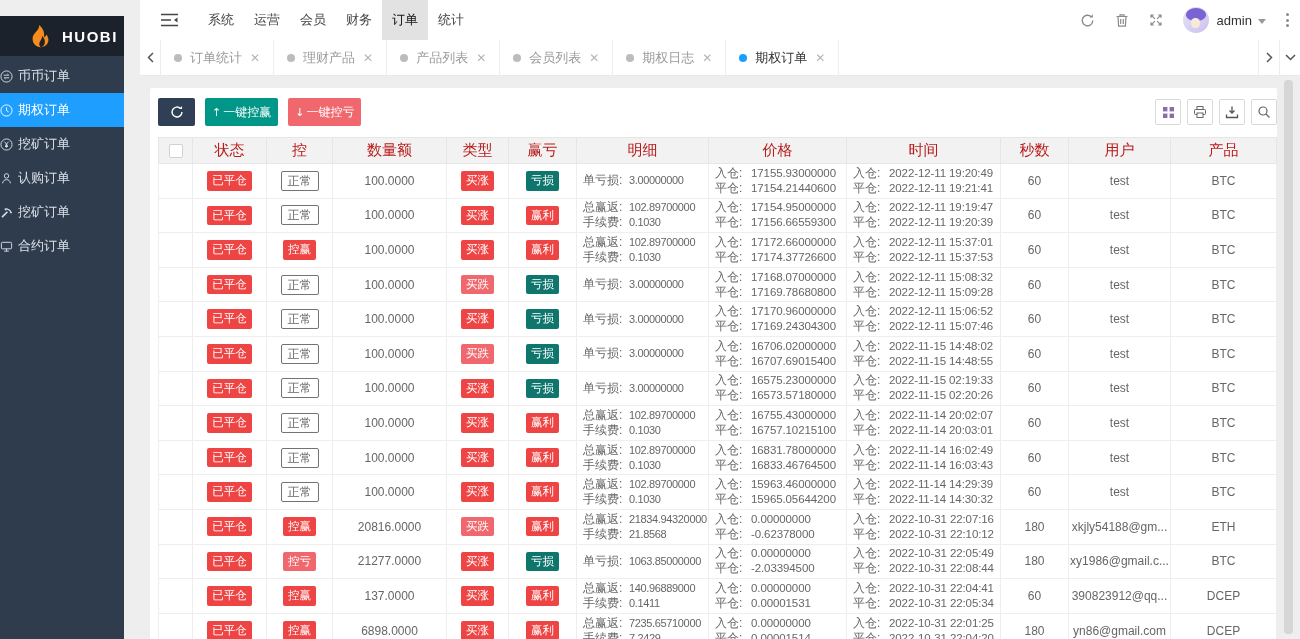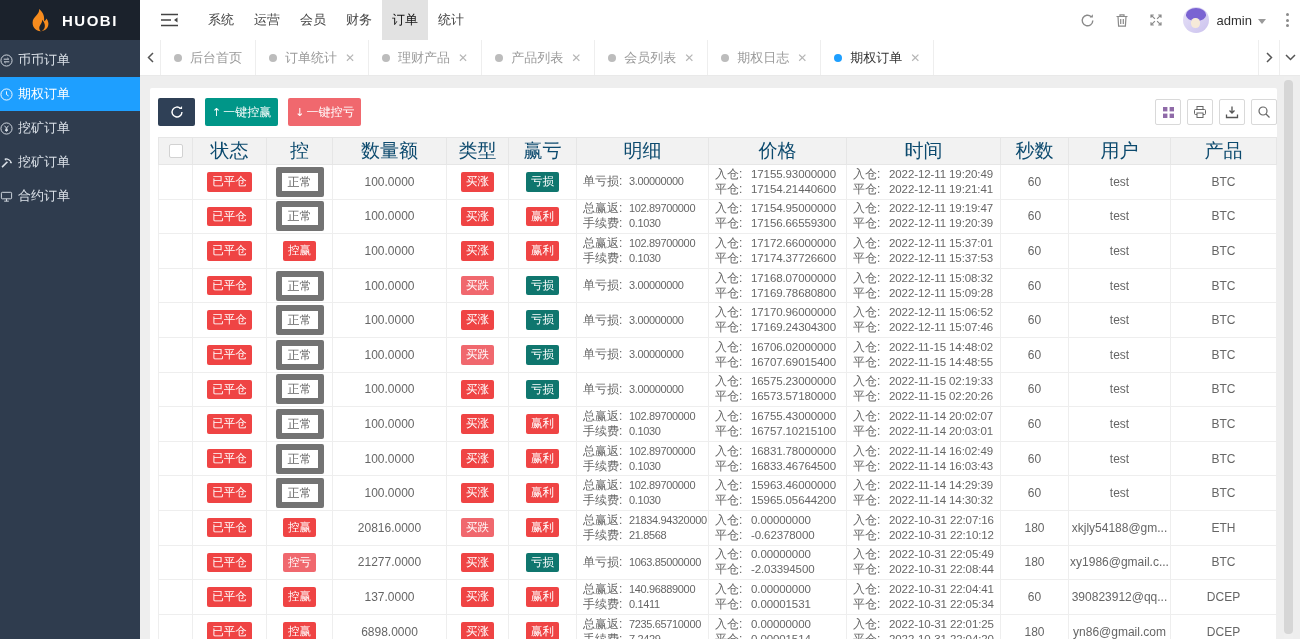--- a/index.html
+++ b/index.html
@@ -1,20 +1,20 @@
 <!DOCTYPE html>
 <html><head>
 <meta charset="utf-8">
 <style>
   * { margin:0; padding:0; box-sizing:border-box; }
   html,body { width:1300px; height:639px; overflow:hidden; font-family:"Liberation Sans",sans-serif; background:#eee; }
   #app { position:relative; width:1300px; height:639px; }
 
   
-  .sidebar { position:absolute; left:0; top:0; bottom:0; width:140px; background:#2f3c4e; z-index:5; }
+  .sidebar { position:absolute; left:0; top:16px; bottom:0; width:124px; background:#2f3c4e; z-index:5; }
   .logo { height:40px; background:#1b222c; display:flex; align-items:center; padding-left:28px; gap:9px; }
   .logo-text { color:#fff; font-size:15px; font-weight:bold; letter-spacing:1.5px; }
   .menu { padding-top:3px; }
   .menu-item { height:34px; display:flex; align-items:center; gap:5px; color:#dbe1e8; font-size:13px; cursor:pointer; }
   .menu-item.active { background:#1e9fff; color:#fff; }
   .menu-item svg { flex:0 0 auto; width:13px; height:13px; }
 
   
   .header { position:absolute; left:140px; top:0; right:0; height:40px; background:#fff; display:flex; align-items:center; }
   .collapse-btn { width:58px; height:40px; display:flex; align-items:center; justify-content:center; cursor:pointer; }
@@ -52,28 +52,28 @@
   .btn-green { background:#009688; padding:0 7px; margin-right:10px; }
   .btn-red { background:#f0686e; padding:0 7px; }
   .btn { font-size:12px; }
   .btn .arr { font-family:"DejaVu Sans",sans-serif; margin-right:2px; font-size:11px; }
   .tool-icons { margin-left:auto; display:flex; gap:6px; }
   .tico { width:26px; height:26px; border:1px solid #d9d9d9; border-radius:2px; background:#fff; display:flex; align-items:center; justify-content:center; cursor:pointer; }
 
   
   table { border-collapse:collapse; table-layout:fixed; width:1111px; }
   col.c0{width:34px} col.c1{width:74px} col.c2{width:66px} col.c3{width:114px} col.c4{width:62px} col.c5{width:68px} col.c6{width:132px} col.c7{width:138px} col.c8{width:154px} col.c9{width:68px} col.c10{width:102px} col.c11{width:106px}
-  thead th { background:#f2f2f2; height:26px; font-size:19px; font-weight:400; color:#0c4a6e; border:1px solid #e6e6e6; }
+  thead th { background:#f2f2f2; height:26px; font-size:15px; font-weight:400; color:#b91c1c; border:1px solid #e6e6e6; }
   tbody td { height:34.6px; border:1px solid #eee; font-size:12px; color:#666; text-align:center; padding:0; overflow:hidden; white-space:nowrap; }
   .chk { width:14px; height:14px; border:1px solid #d2d2d2; border-radius:2px; background:#fff; margin:0 auto; }
   .badge { display:inline-block; padding:4px 5px; border-radius:2px; color:#fff; font-size:11.5px; line-height:1; }
   .bg-green { background:#ef4444; }
   .bg-red { background:#f0686e; }
   .bg-orange { background:#0f766e; }
-  .tag-outline { display:inline-block; padding:3px 6px; border:6px solid #737373; border-radius:2px; background:#fff; color:#666; font-size:12px; line-height:1; }
+  .tag-outline { display:inline-block; padding:3px 6px; border:1px solid #737373; border-radius:2px; background:#fff; color:#666; font-size:12px; line-height:1; }
   td.lt { text-align:left; padding-left:6px; }
   .kv { display:flex; line-height:15px; }
   .kv .k { flex:0 0 auto; }
   .kv .v { margin-left:4px; }
   .pair .kv .k { width:32px; text-align:left; }
   .pair .kv .v { font-size:11.5px; letter-spacing:-0.1px; }
   .det .kv .k { min-width:42px; text-align:left; }
   .det .kv .v { font-size:11px; letter-spacing:-0.35px; }
 
   
@@ -113,20 +113,29 @@
           <span>期权订单</span>
         </div>
         <div class="menu-item">
           <span style="display:flex">
             <svg width="14" height="14" viewBox="0 0 14 14">
               <circle cx="7" cy="7" r="6" stroke="currentColor" fill="none"></circle>
               <path d="M4.8 4l2.2 2.6L9.2 4M7 6.6v3.8M5.4 7.8h3.2M5.4 9.2h3.2" stroke="currentColor" fill="none"></path>
             </svg>
           </span>
           <span>挖矿订单</span>
+        </div>
+        <div class="menu-item">
+          <span style="display:flex">
+            <svg width="14" height="14" viewBox="0 0 14 14">
+              <circle cx="7" cy="4.2" r="2.4" stroke="currentColor" fill="none"></circle>
+              <path d="M2.8 12.2c.3-2.6 2-4 4.2-4s3.9 1.4 4.2 4" stroke="currentColor" fill="none"></path>
+            </svg>
+          </span>
+          <span>认购订单</span>
         </div>
         <div class="menu-item">
           <span style="display:flex">
             <svg width="14" height="14" viewBox="0 0 14 14">
               <path d="M2.2 12L8 6.2" stroke="currentColor" stroke-width="1.7" fill="none"></path>
               <path d="M5.2 3.4C8 2.6 11.4 4.6 12.3 7.6" stroke="currentColor" stroke-width="1.3" fill="none"></path>
               <path d="M5.2 3.4l1.6 1.2M12.3 7.6l-1.5-1" stroke="currentColor" stroke-width="1.1" fill="none"></path>
             </svg>
           </span>
           <span>挖矿订单</span>
@@ -191,24 +200,20 @@
 
   <div class="tabbar">
     <span class="tab-arrow l">
         <svg width="7" height="11" viewBox="0 0 7 11">
           <path d="M6 1L1.5 5.5 6 10" stroke="#555" stroke-width="1.5" fill="none"></path>
         </svg>
       </span>
     <div class="tabs" id="tabs">
         <div class="tab">
           <span class="dot"></span>
-          <span>后台首页</span>
-        </div>
-        <div class="tab">
-          <span class="dot"></span>
           <span>订单统计</span>
           <span class="x">✕</span>
         </div>
         <div class="tab">
           <span class="dot"></span>
           <span>理财产品</span>
           <span class="x">✕</span>
         </div>
         <div class="tab">
           <span class="dot"></span>

